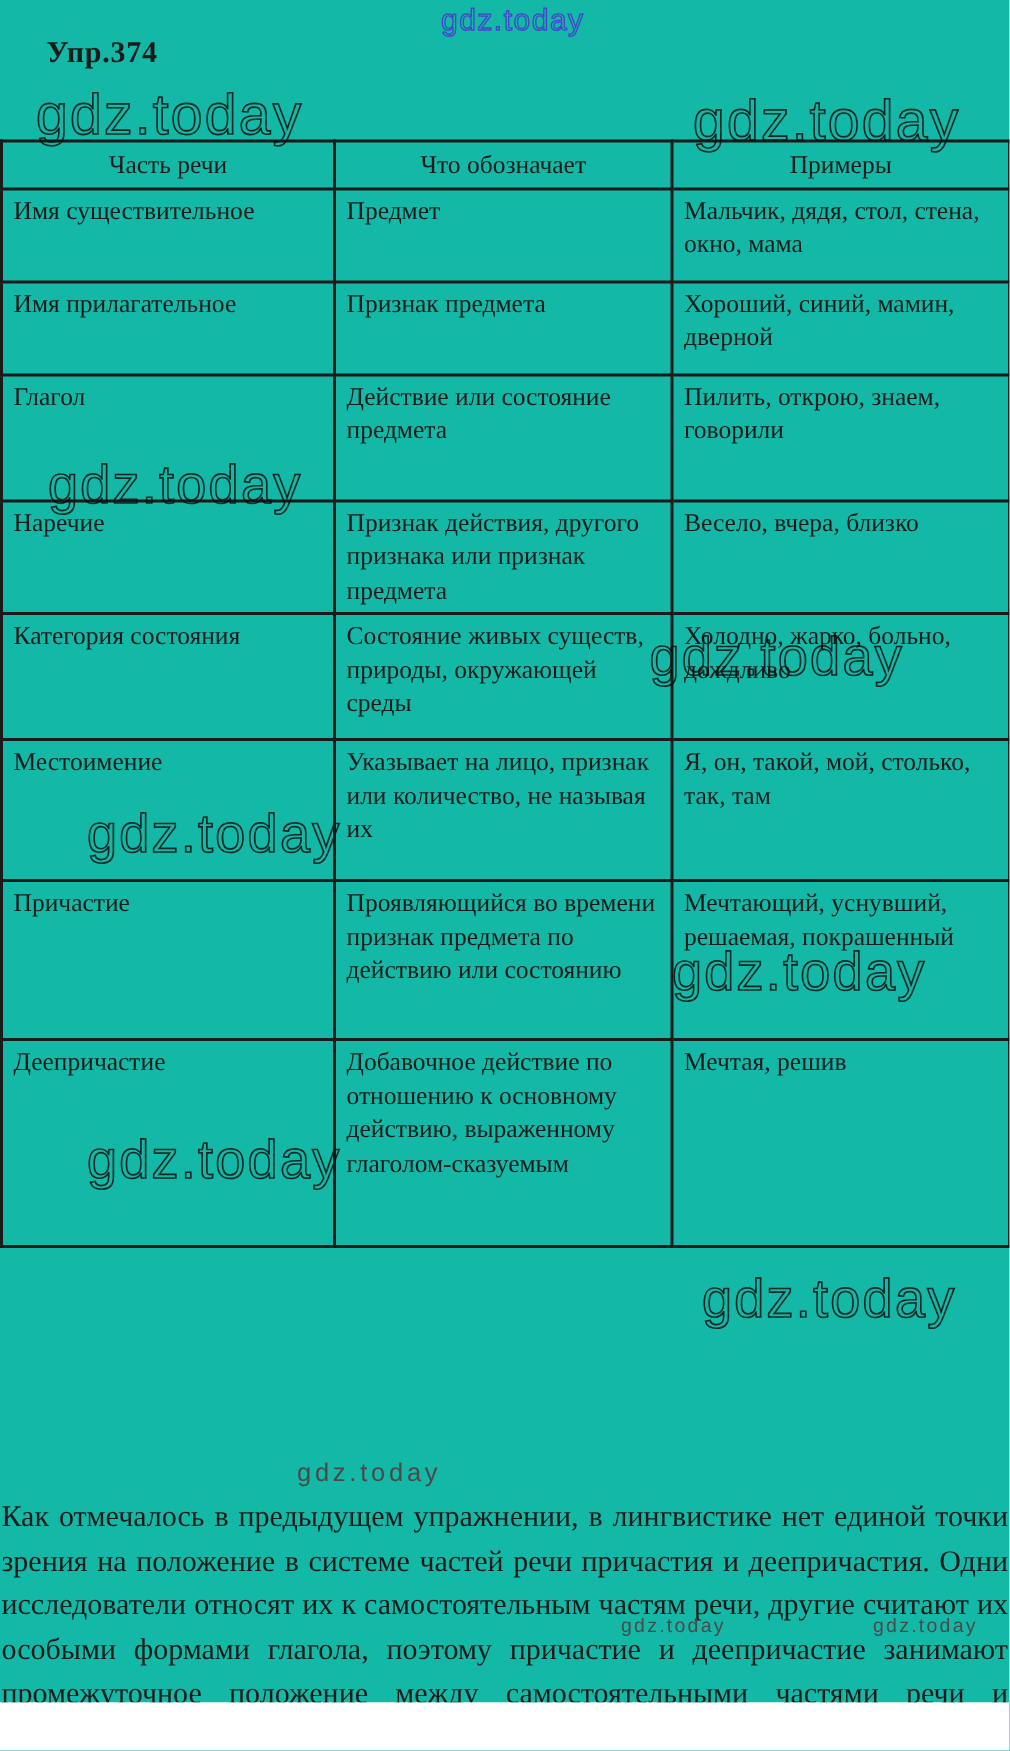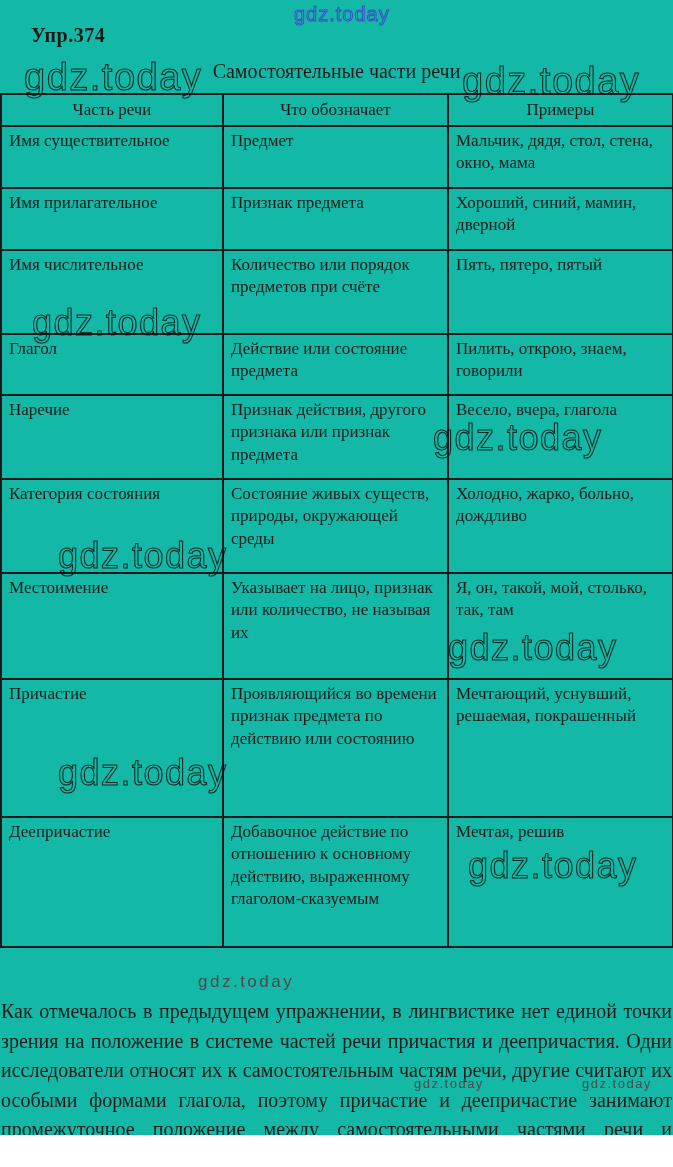--- a/index.html
+++ b/index.html
@@ -113,21 +113,20 @@
   <div class="wm wm-e">gdz.today</div>
   <div class="wm wm-f">gdz.today</div>
   <div class="wm wm-g">gdz.today</div>
   <div class="wm wm-h">gdz.today</div>
   <div class="wm wm-gray wm-i">gdz.today</div>
   <div class="wm wm-gray wm-j">gdz.today</div>
   <div class="wm wm-gray wm-k">gdz.today</div>
 
   <div class="exercise-label">Упр.374</div>
 
-  <div class="table-title">Самостоятельные части речи</div>
 
   <table class="pos-table">
     <colgroup>
         <col class="c1">
         <col class="c2">
         <col class="c3">
       </colgroup>
     <thead>
       <tr>
         <th>Часть речи</th>
@@ -140,33 +139,28 @@
         <td>Имя существительное</td>
         <td>Предмет</td>
         <td>Мальчик, дядя, стол, стена, окно, мама</td>
       </tr>
       <tr>
         <td>Имя прилагательное</td>
         <td>Признак предмета</td>
         <td>Хороший, синий, мамин, дверной</td>
       </tr>
       <tr>
-        <td>Имя числительное</td>
-        <td>Количество или порядок предметов при счёте</td>
-        <td>Пять, пятеро, пятый</td>
-      </tr>
-      <tr>
         <td>Глагол</td>
         <td>Действие или состояние предмета</td>
         <td>Пилить, открою, знаем, говорили</td>
       </tr>
       <tr>
         <td>Наречие</td>
         <td>Признак действия, другого признака или признак предмета</td>
-        <td>Весело, вчера, глагола</td>
+        <td>Весело, вчера, близко</td>
       </tr>
       <tr>
         <td>Категория состояния</td>
         <td>Состояние живых существ, природы, окружающей среды</td>
         <td>Холодно, жарко, больно, дождливо</td>
       </tr>
       <tr>
         <td>Местоимение</td>
         <td>Указывает на лицо, признак или количество, не называя их</td>
         <td>Я, он, такой, мой, столько, так, там</td>

